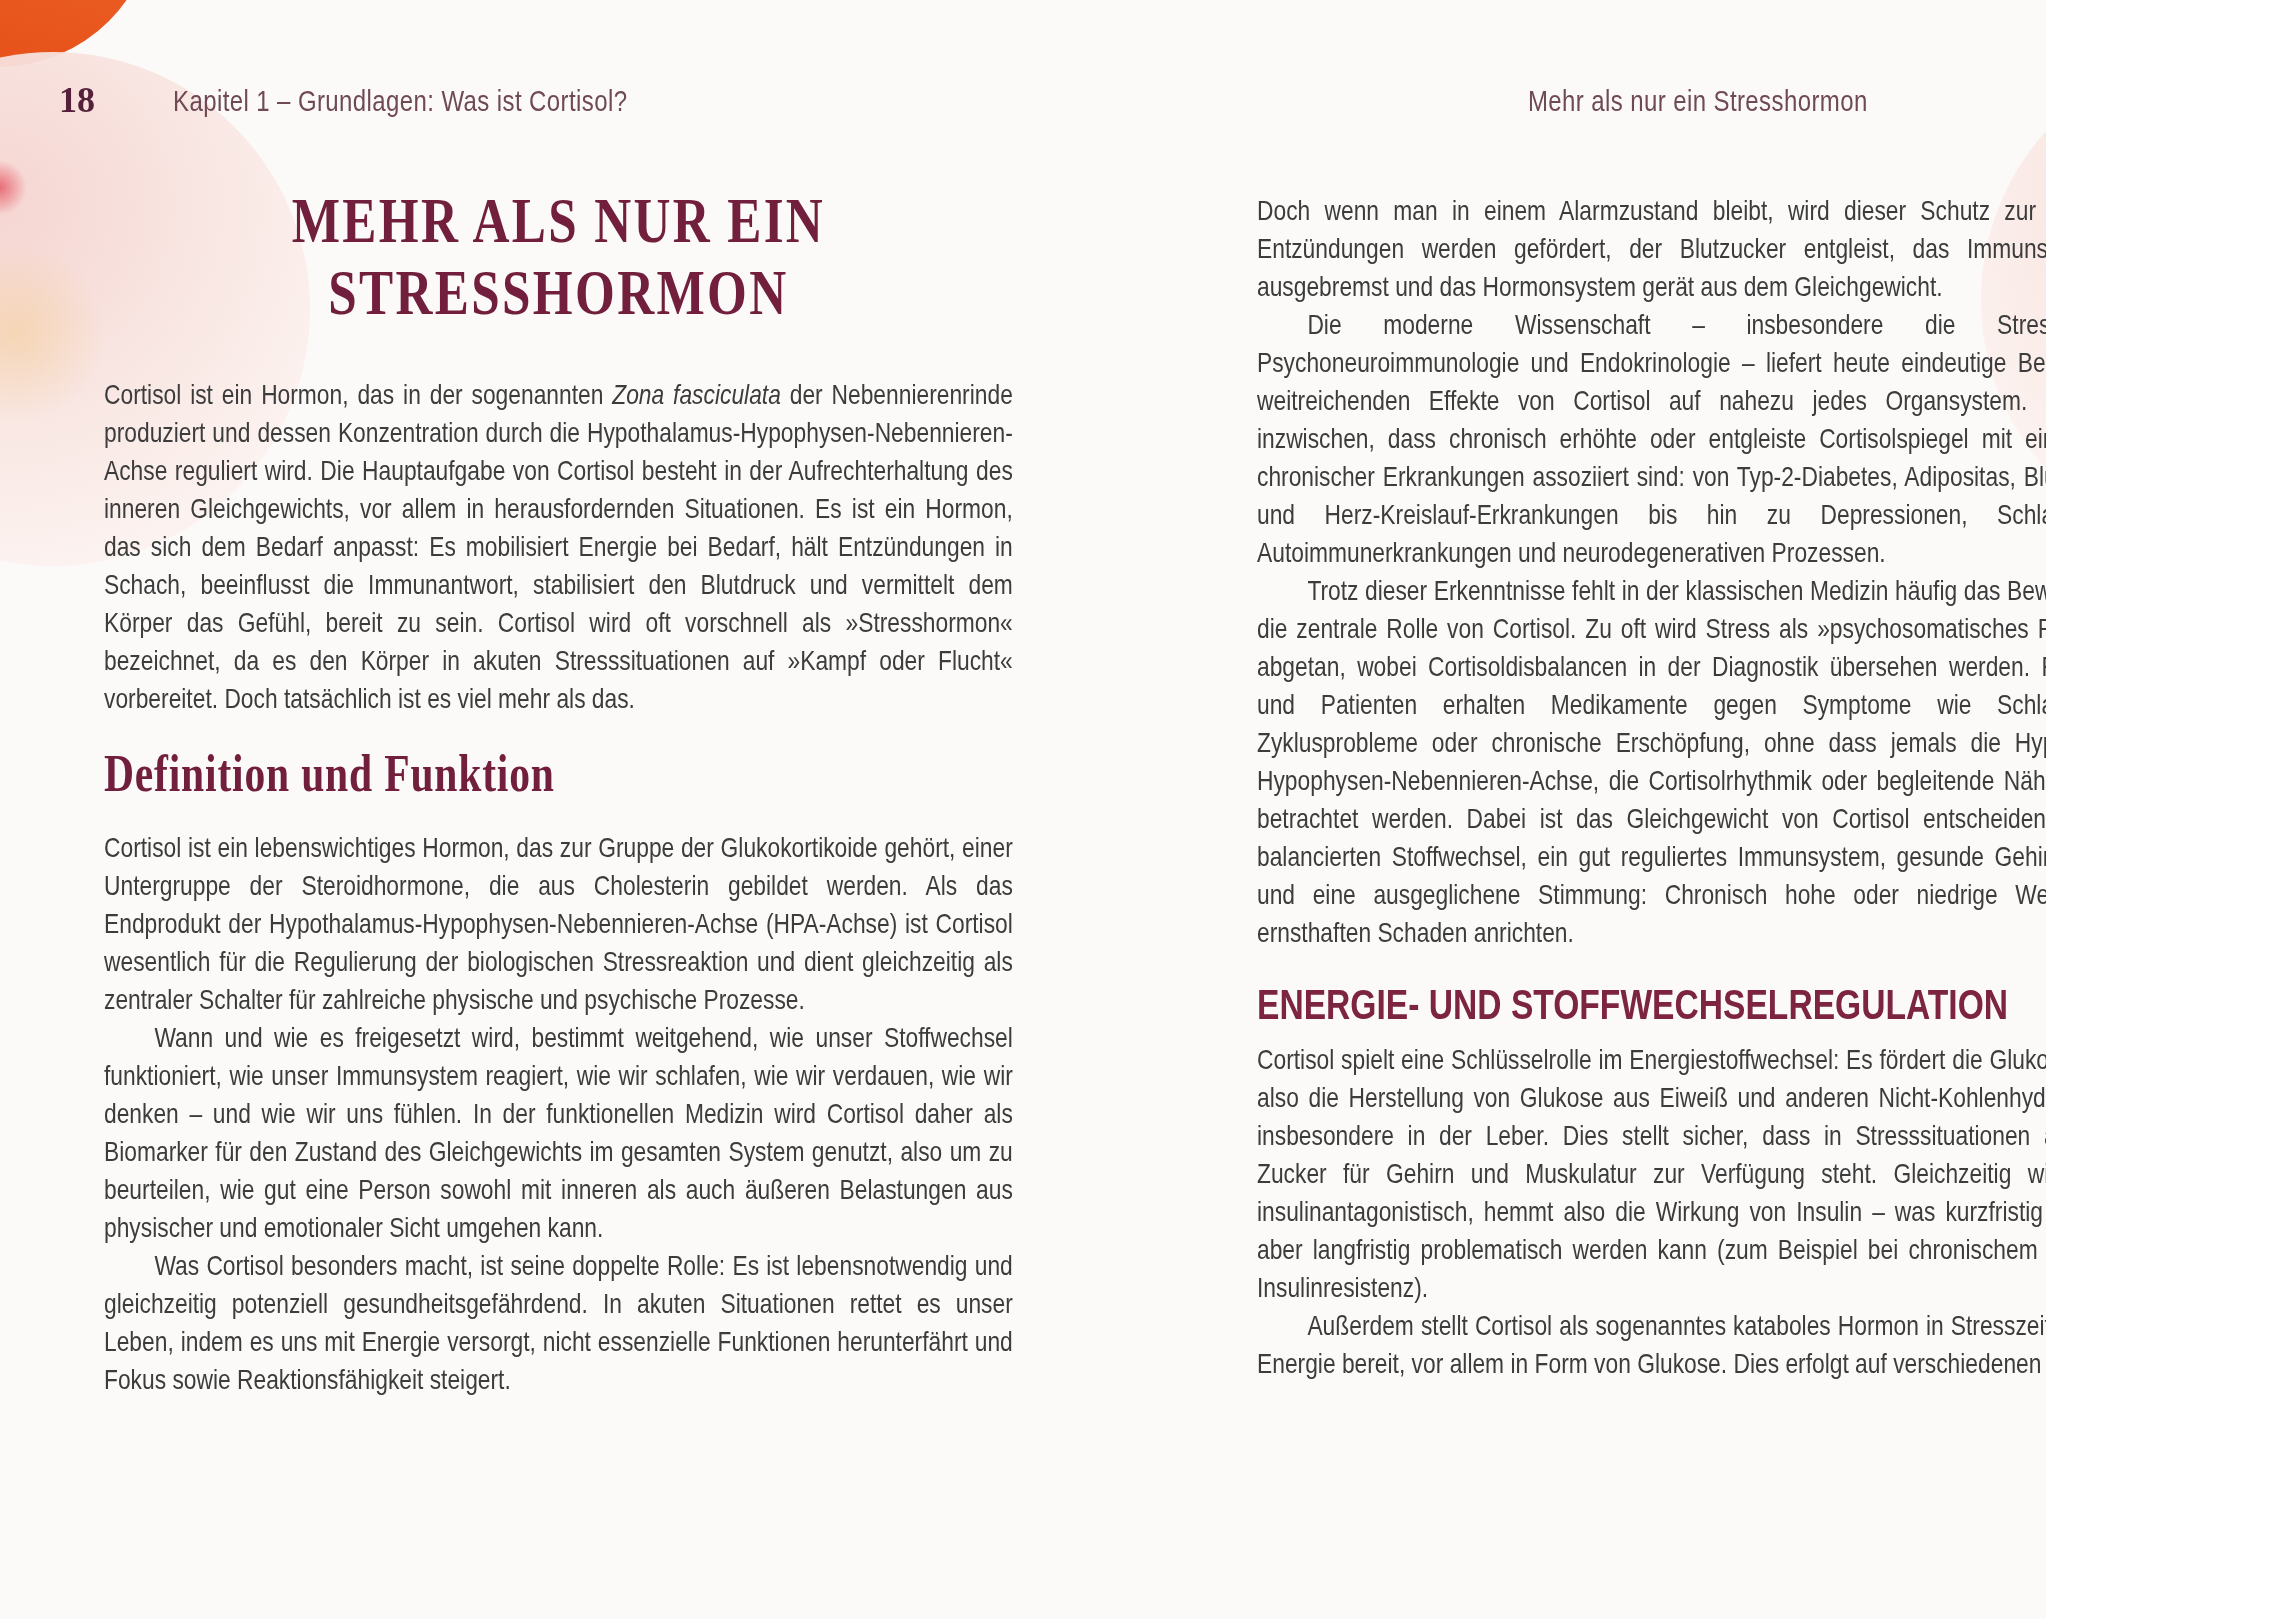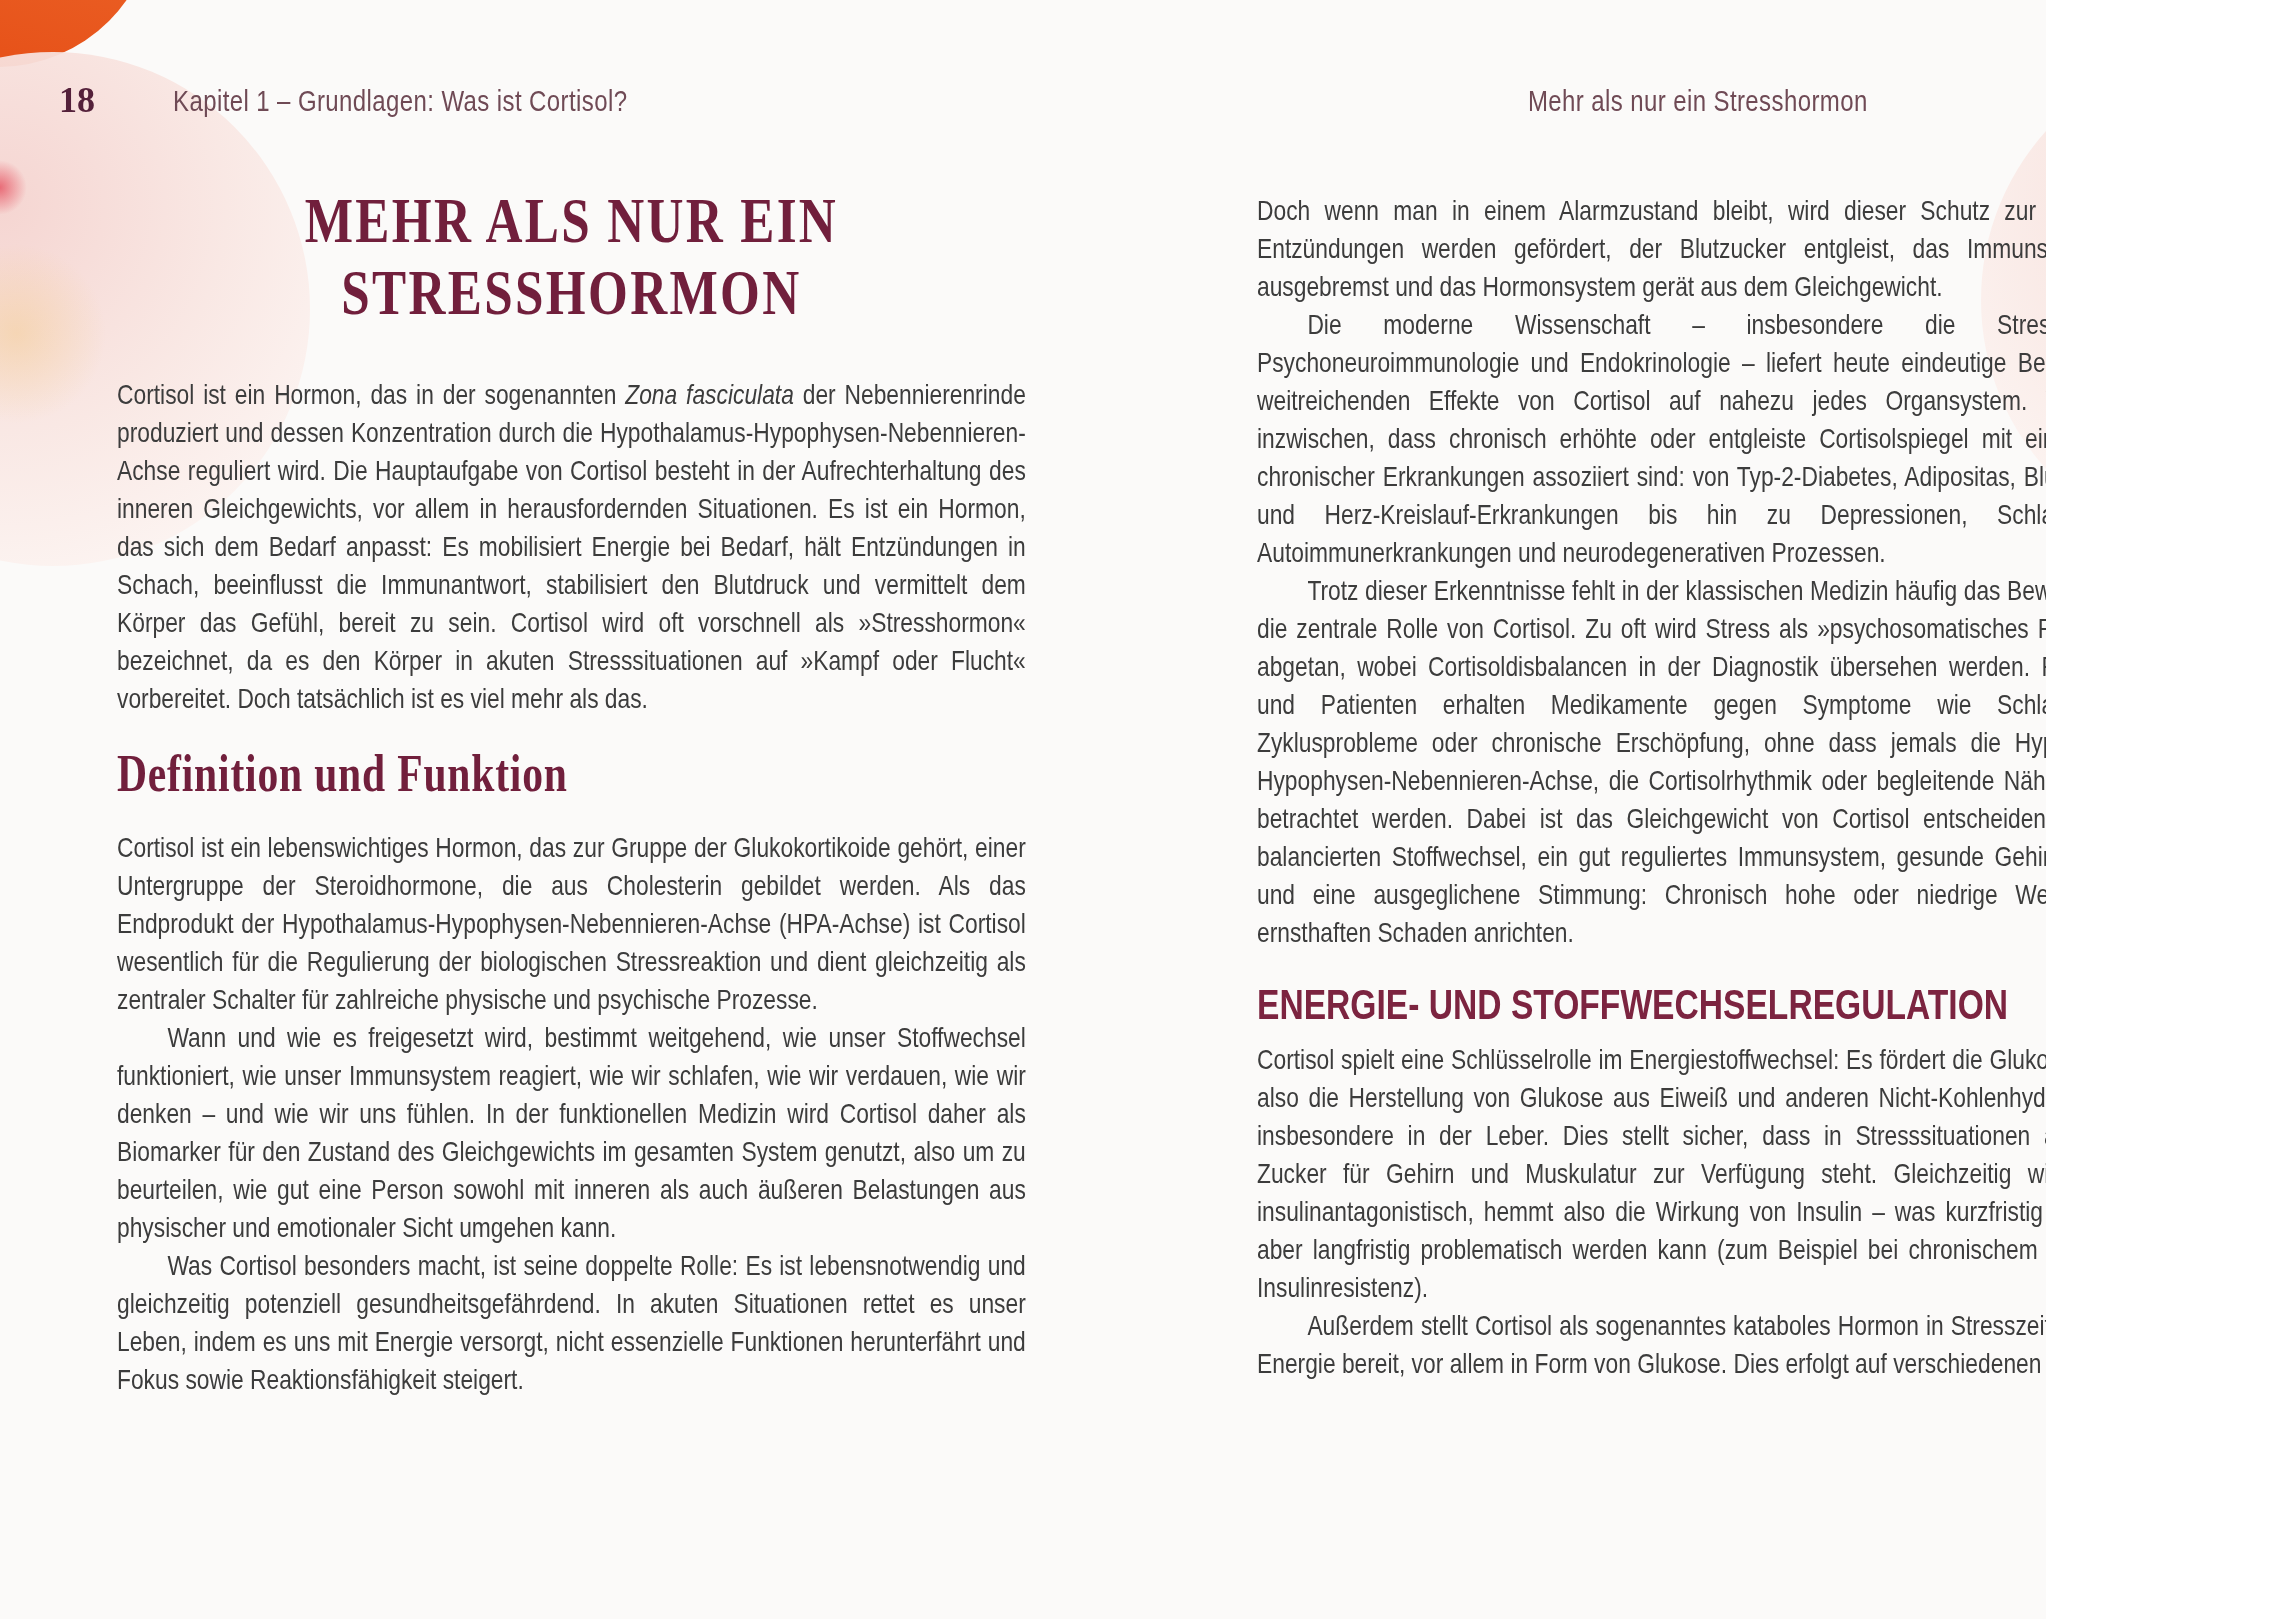--- a/index.html
+++ b/index.html
@@ -41,21 +41,21 @@
     font-family:"Liberation Serif",serif;font-weight:700;font-size:36px;color:#54203a;}
   .pnum-left{left:59px;}
   .pnum-right{left:2167px;}
   .rhead{position:absolute;top:84px;z-index:3;font-size:30px;color:#6f4a55;
     letter-spacing:0.5px;white-space:nowrap;}
   .rhead-left{left:173px;transform:scaleX(.8);transform-origin:0 50%;}
   .rhead-right{right:178px;transform:scaleX(.8);transform-origin:100% 50%;}
 
   
   .col{position:absolute;z-index:2;}
-  .col-left{left:117px;top:185px;width:908px;}
+  .col-left{left:104px;top:185px;width:908px;}
   .col-right{left:1257px;top:191px;width:911px;}
   .condense{transform:scaleX(.8);transform-origin:0 0;}
   .col-left .condense{width:1136px;}
   .col-right .condense{width:1139px;}
 
   .chapter-title{margin:0 0 46px;text-align:center;
     font-family:"Liberation Serif",serif;font-weight:700;
     font-size:64px;line-height:72px;letter-spacing:2.9px;color:#711f3c;}
   .serif-heading{margin:27px 0 25px;
     font-family:"Liberation Serif",serif;font-weight:700;

